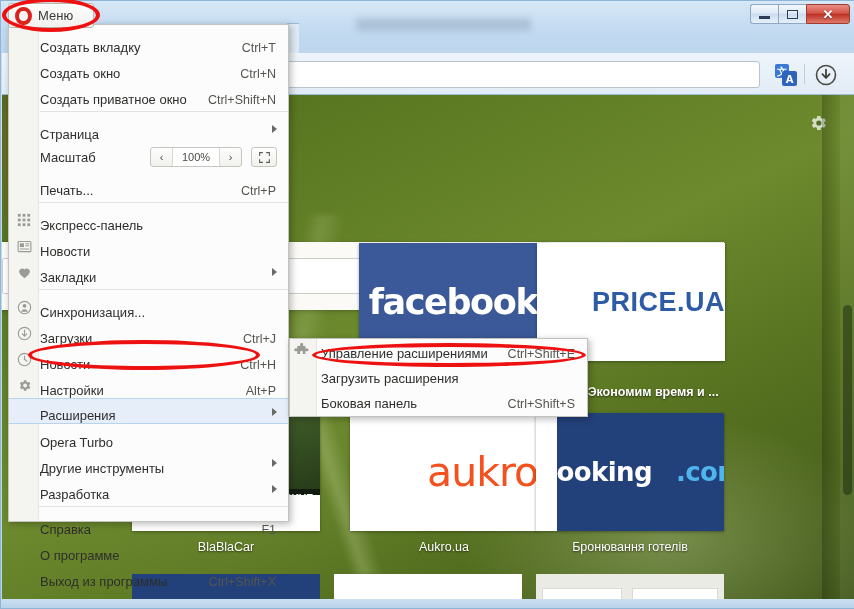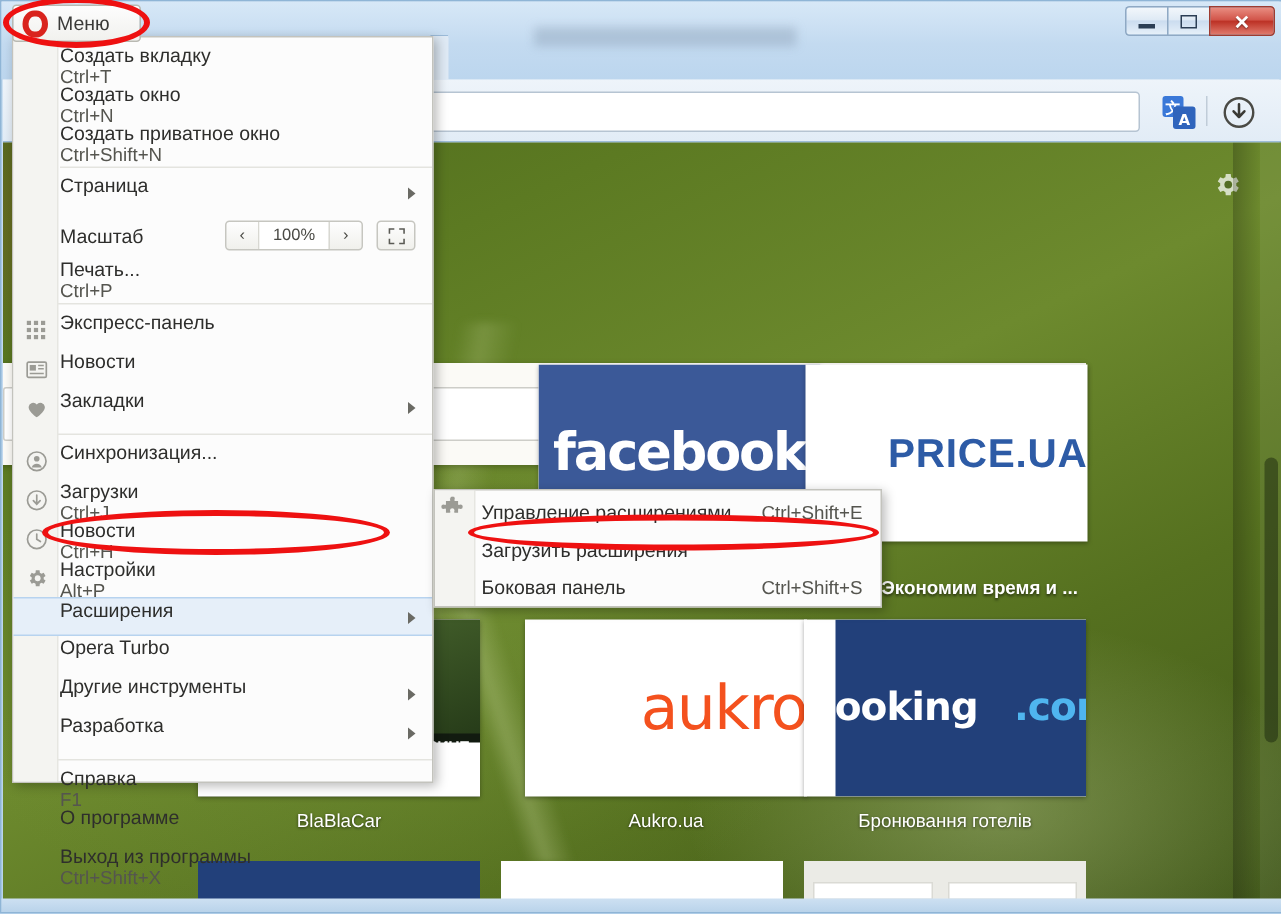--- a/index.html
+++ b/index.html
@@ -204,22 +204,22 @@
   }
   .menu {
     position: absolute; left: 8px; top: 24px; width: 281px; height: 498px;
     background: #fcfcfc; border: 1px solid #c3c3bd;
     box-shadow: 2px 2px 7px rgba(0,0,0,.28);
     z-index: 30; font-size: 13px; color: #2e2e2c;
   }
   .menu-railbg { position: absolute; left: 0; top: 0; width: 29px; height: 100%; background: #f4f4f1; }
   .menu-rail-line { position:absolute; left:29px; top:0; width:1px; height:100%; background:#e6e6e1; }
   .mi {
-    position: relative; height: 26px; display: flex; align-items: flex-start;
-    padding-left: 31px; padding-right: 12px; cursor: default; flex-direction: column;
+    position: relative; height: 26px; display: flex; align-items: flex-end;
+    padding-left: 31px; padding-right: 12px; cursor: default;
   }
   .mi .ic { position: absolute; left: 6px; top: 4px; width: 18px; height: 18px;
             color: #9b9b95; display:flex; align-items:center; justify-content:center; }
   .mi .lbl { flex: 1; }
   .mi .acc { color: #55554f; font-size: 12.5px; }
   .mi .arrow { position:absolute; right: 11px; top: 9px;
     width: 0; height: 0; border-left: 5px solid #6a6a64;
     border-top: 4px solid transparent; border-bottom: 4px solid transparent; }
   .mi.sel { background: #e6eff9; border-top: 1px solid #b7d3ef; border-bottom: 1px solid #b7d3ef; }
   .sep { height: 1px; background: #e4e4df; margin: 4px 0 4px 31px; }
@@ -234,21 +234,21 @@
   .zm-minus { width: 22px; border-right:1px solid #d8d8d2; }
   .zm-val { width: 46px; background:#fff; font-size:12px; }
   .zm-plus { width: 22px; border-left:1px solid #d8d8d2; }
   .zm-full { position:absolute; right: 11px; top: 5px; width: 26px; height: 20px;
     border:1px solid #c6c6c0; border-radius:3px;
     background: linear-gradient(180deg,#fefefe,#f0f0ec);
     display:flex; align-items:center; justify-content:center; color:#5a5a54; font-size: 11px; }
 
   
   .submenu {
-    position: absolute; left: 289px; top: 326px; width: 299px; height: 79px;
+    position: absolute; left: 289px; top: 338px; width: 299px; height: 79px;
     background: #fcfcfc; border: 1px solid #c3c3bd;
     box-shadow: 2px 2px 7px rgba(0,0,0,.28); z-index: 35; font-size: 13px;
   }
   .submenu .rail { position:absolute; left:0; top:0; width:26px; height:100%; background:#f4f4f1; }
   .submenu .rail-line { position:absolute; left:26px; top:0; width:1px; height:100%; background:#e6e6e1; }
   .smi { position:relative; height: 25px; display:flex; align-items:center;
          padding-left: 31px; padding-right: 12px; color:#2e2e2c; }
   .smi .acc { margin-left:auto; color:#55554f; font-size:12.5px; }
   .puzzle-ic { position:absolute; left: 4px; top: 4px; width:18px; height:18px; color:#9b9b95; }
 

